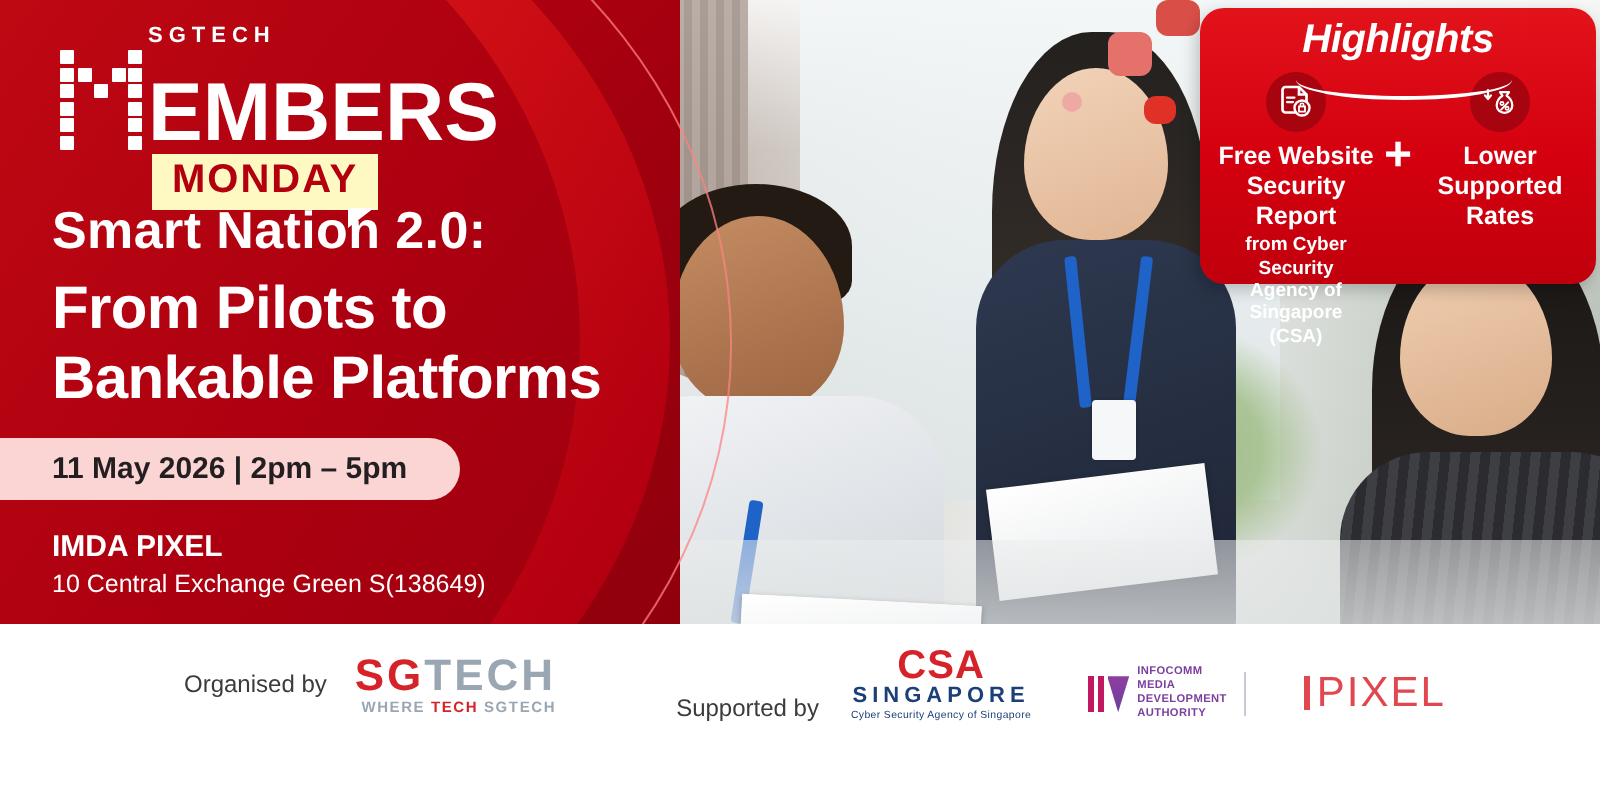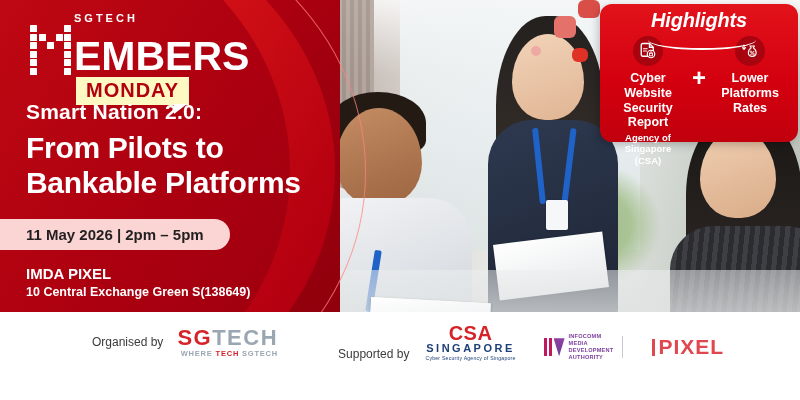--- a/index.html
+++ b/index.html
@@ -156,21 +156,21 @@
     right: 2px; bottom: -9px;
     width: 0; height: 0;
     border-left: 13px solid #ffffff;
     border-bottom: 10px solid transparent;
   }
 
   
   .title-block { position: absolute; left: 26px; top: 100px; z-index: 12; width: 300px; }
   .eyebrow {
     color: #ffffff;
-    font-size: 21px;
+    font-size: 26px;
     font-weight: bold;
     letter-spacing: .2px;
     margin-bottom: 6px;
   }
   .headline {
     color: #ffffff;
     font-size: 30px;
     font-weight: bold;
     line-height: 1.17;
     letter-spacing: -.3px;
@@ -188,21 +188,21 @@
   .date-text {
     color: #231f20;
     font-size: 15px;
     font-weight: bold;
     white-space: nowrap;
   }
 
   
   .venue { position: absolute; left: 26px; top: 265px; z-index: 12; }
   .venue-name { color: #ffffff; font-size: 15px; font-weight: bold; margin-bottom: 3px; }
-  .venue-addr { color: #ffffff; font-size: 12.5px; font-weight: bold; }
+  .venue-addr { color: #ffffff; font-size: 12.5px; font-weight: normal; }
 
   
   .deco { position: absolute; border-radius: 6px; z-index: 9; }
   .deco-1 { left: 554px; top: 16px;  width: 22px; height: 22px; background: #e4726b; }
   .deco-2 { left: 578px; top: 0px;   width: 22px; height: 18px; background: #d94f48; }
   .deco-3 { left: 572px; top: 48px;  width: 16px; height: 14px; background: #e03127; }
   .deco-4 { left: 531px; top: 46px;  width: 10px; height: 10px; background: #efa9a4; }
 
   
   .highlights {
@@ -277,21 +277,21 @@
   .csa-word { font-size: 20px; font-weight: bold; color: #d6232a; letter-spacing: .5px; }
   .csa-sing { font-size: 11px; font-weight: bold; color: #1c3f77; letter-spacing: 2.5px; }
   .csa-tag  { font-size: 5.2px; color: #1c3f77; margin-top: 2px; letter-spacing: .2px; }
 
   .imda-logo { display: flex; align-items: center; margin-left: 28px; }
   .imda-mark { display: flex; align-items: flex-end; gap: 1.5px; margin-right: 4px; }
   .imda-mark span { display: block; width: 3.5px; height: 18px; background: #c0195f; }
   .imda-mark span.v { width: 11px; height: 18px; background: linear-gradient(180deg,#8e3fa0,#6d3f9e); clip-path: polygon(0 0, 100% 0, 50% 100%); }
   .imda-text { font-size: 5.6px; font-weight: bold; color: #7b3f9d; line-height: 1.25; letter-spacing: .2px; }
   .imda-divider { width: 1px; height: 22px; background: #c9c9d4; margin: 0 9px; }
-  .pixel-word { font-size: 21px; font-weight: bold; color: #e0474e; letter-spacing: 1px; padding-left: 20px; }
+  .pixel-word { font-size: 21px; font-weight: normal; color: #e0474e; letter-spacing: 1px; padding-left: 20px; }
   .pixel-bar { display: inline-block; width: 3px; height: 17px; background: #e0474e; margin-right: 3px; vertical-align: -2px; }
 </style>
 </head>
 <body>
 
 <div class="banner">
 
   <div class="photo">
     <div class="photo-bg"></div>
     <div class="curtain"></div>
@@ -405,44 +405,45 @@
           <svg width="18" height="18" viewBox="0 0 24 24" aria-hidden="true">
             <path d="M5 2h9l5 5v10a2 2 0 0 1-2 2H5a2 2 0 0 1-2-2V4a2 2 0 0 1 2-2z" fill="none" stroke="#ffffff" stroke-width="1.8"></path>
             <path d="M14 2v5h5" fill="none" stroke="#ffffff" stroke-width="1.8"></path>
             <path d="M6 9h5M6 12h4" stroke="#ffffff" stroke-width="1.5" stroke-linecap="round"></path>
             <circle cx="16" cy="16" r="5" fill="#a8040f" stroke="#ffffff" stroke-width="1.6"></circle>
             <rect x="14" y="15" width="4" height="3.4" fill="none" stroke="#ffffff" stroke-width="1.2"></rect>
             <path d="M14.9 15v-1.1a1.1 1.1 0 0 1 2.2 0V15" fill="none" stroke="#ffffff" stroke-width="1.1"></path>
           </svg>
         </div>
         <div class="hl-main">
-          <div>Cyber Website</div>
+          <div>Free Website</div>
           <div>Security Report</div>
         </div>
         <div class="hl-sub">
+          <div>from Cyber Security</div>
           <div>Agency of Singapore</div>
           <div>(CSA)</div>
         </div>
       </div>
 
       <div class="hl-plus">+</div>
 
       <div class="hl-col">
         <div class="icon-circle">
           <svg width="18" height="18" viewBox="0 0 24 24" aria-hidden="true">
             <path d="M4 4v6M4 10l-2-2.4M4 10l2-2.4" stroke="#ffffff" stroke-width="1.5" stroke-linecap="round" fill="none"></path>
             <path d="M12 5.4h6l-1.6 2.4c2.3 1.5 3.8 4 3.8 6.6 0 3.1-2.6 4.8-5.2 4.8s-5.2-1.7-5.2-4.8c0-2.6 1.5-5.1 3.8-6.6L12 5.4z" fill="none" stroke="#ffffff" stroke-width="1.5" stroke-linejoin="round"></path>
             <circle cx="13.3" cy="13" r="1.1" fill="none" stroke="#ffffff" stroke-width="1.1"></circle>
             <circle cx="16.7" cy="16.2" r="1.1" fill="none" stroke="#ffffff" stroke-width="1.1"></circle>
             <path d="M17.4 12.2l-4.6 4.9" stroke="#ffffff" stroke-width="1.3" stroke-linecap="round"></path>
           </svg>
         </div>
         <div class="hl-main">
           <div>Lower</div>
-          <div>Platforms</div>
+          <div>Supported</div>
           <div>Rates</div>
         </div>
       </div>
 
     </div>
   </div>
 
   <div class="footer">
 
     <div class="org-group">

